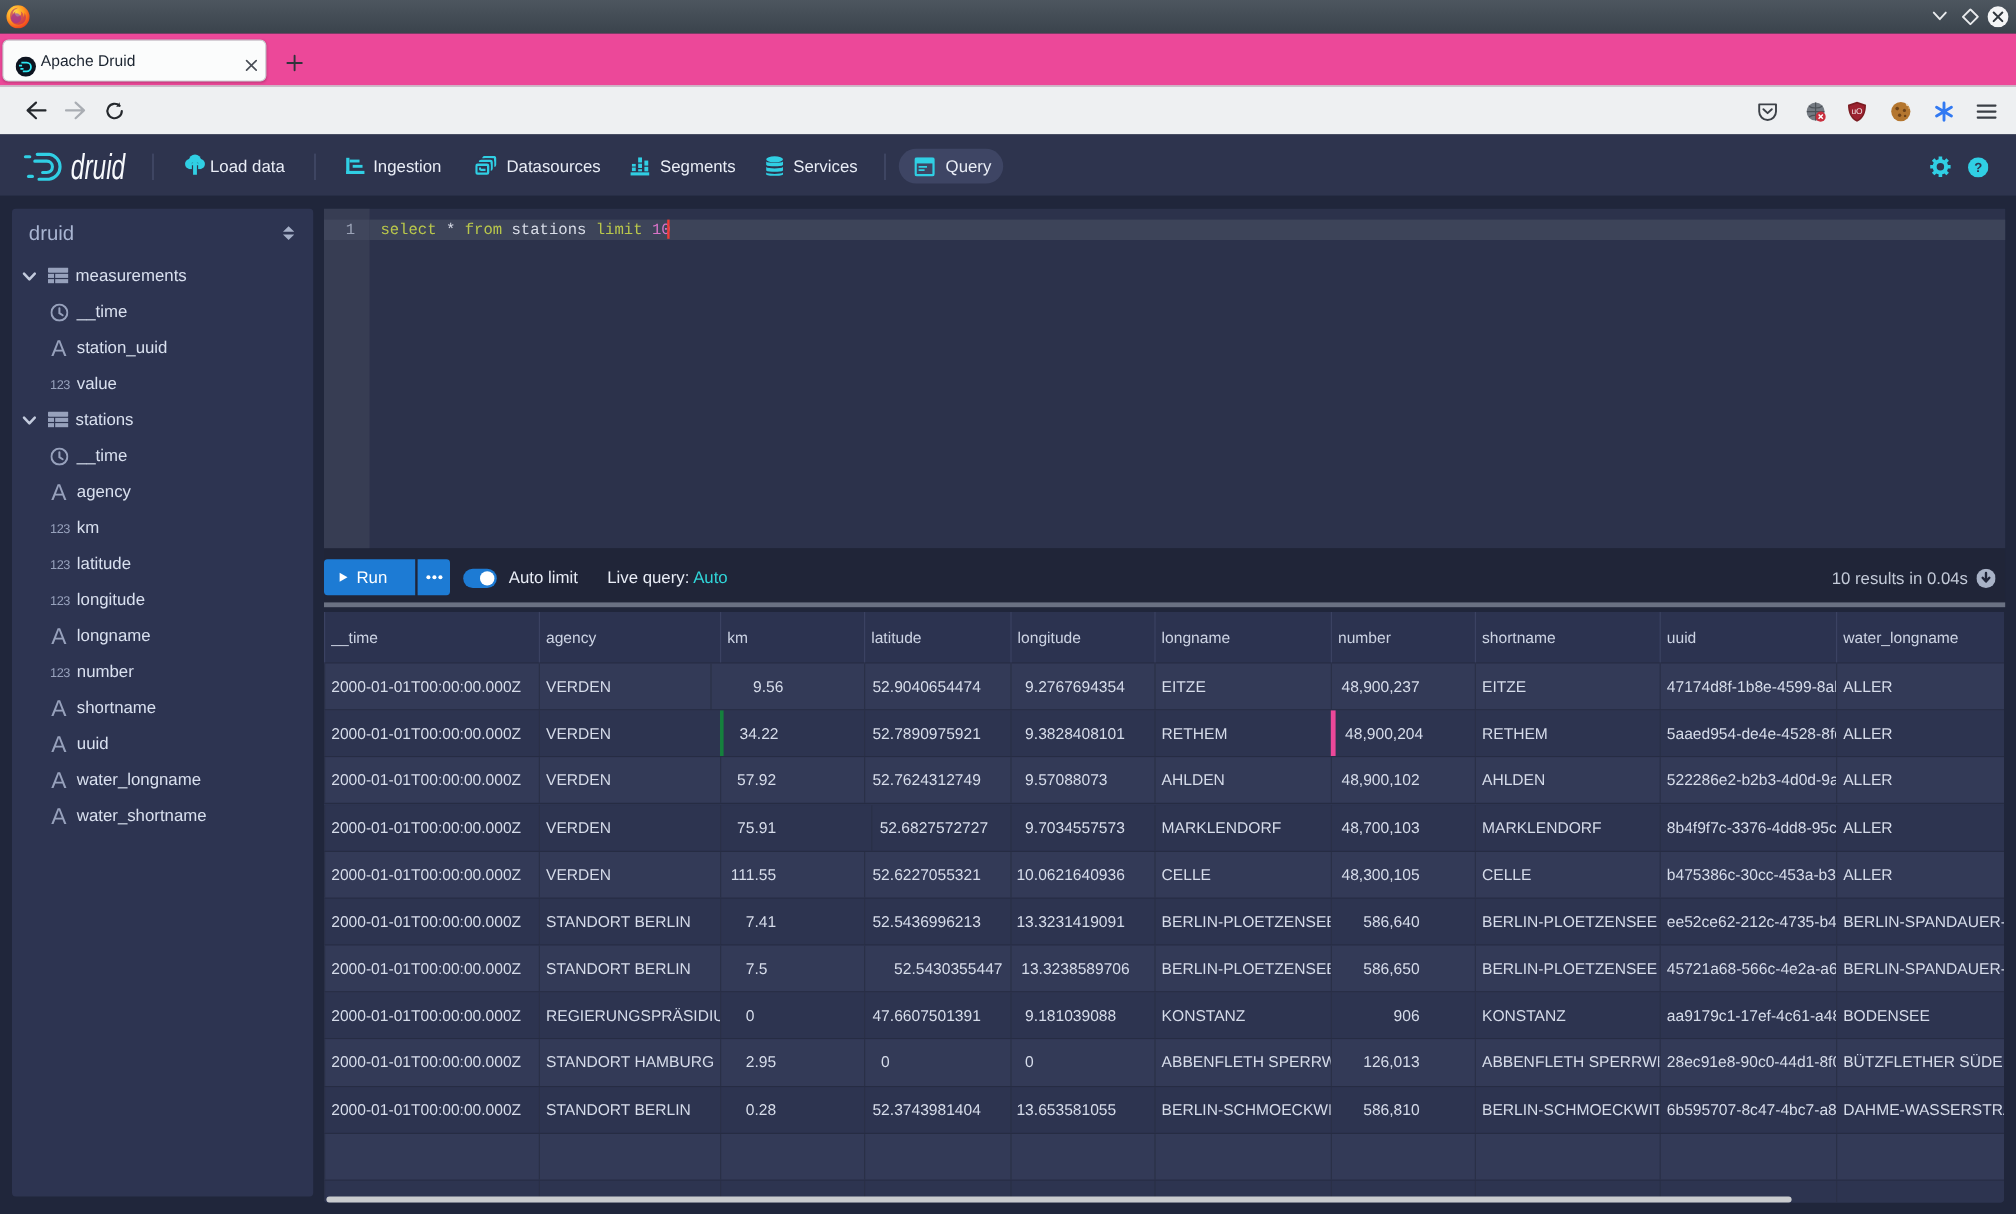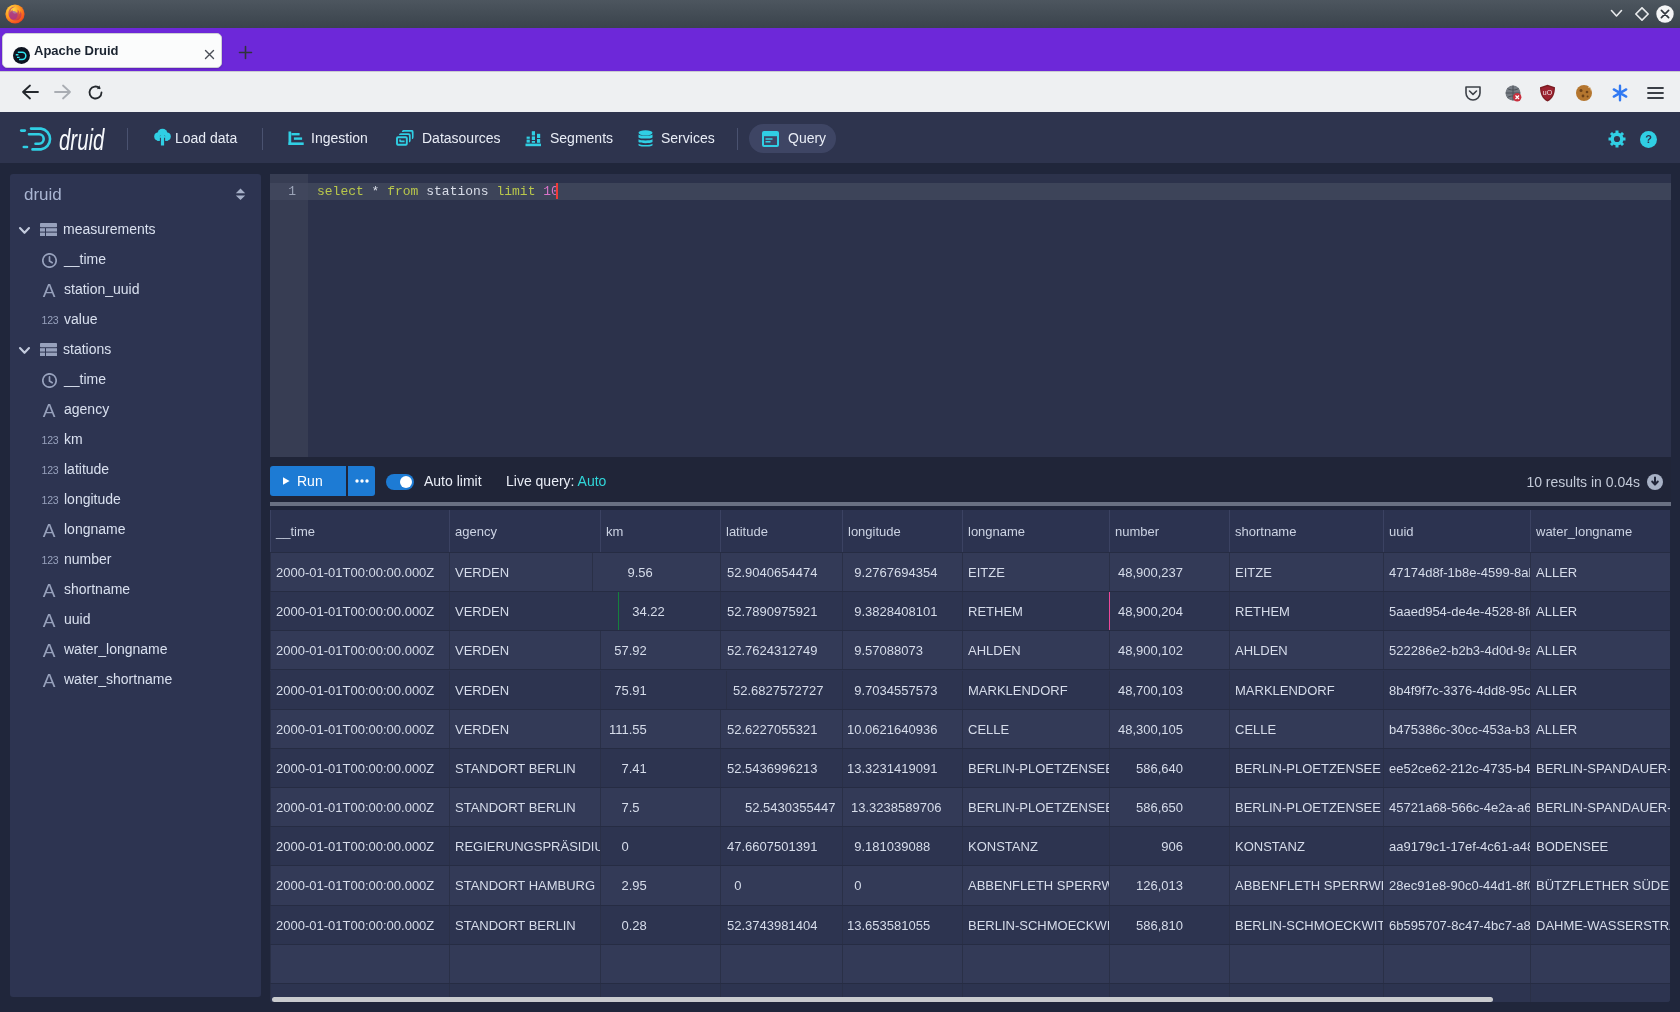--- a/index.html
+++ b/index.html
@@ -4,22 +4,22 @@
 html,body { width:1680px; height:1012px; overflow:hidden; }
 body { font-family:"Liberation Sans", sans-serif; position:relative; background:#20263b; }
 .abs { position:absolute; }
 svg { display:block; }
 
 
 #titlebar { left:0; top:0; width:1680px; height:28px;
   background:linear-gradient(to bottom, #4d565f, #3a434c);
   color:#eef0f2; font-size:13px; }
 #titlebar .t { position:absolute; left:0; right:0; top:6.5px; text-align:center; }
-#tabstrip { left:0; top:28px; width:1680px; height:44px; background:#6d28d9;
-  border-bottom:1px solid #c9ccd0;font-weight:bold; }
+#tabstrip { left:0; top:28px; width:1680px; height:44px; background:#ec4899;
+  border-bottom:1px solid #c9ccd0; }
 #tab { position:absolute; left:2px; top:5px; width:220px; height:35px;
   background:#fbfcfc; border:1px solid #cdd0d4; border-radius:5px;
   box-shadow:0 1px 2px rgba(0,0,0,.18); }
 #tab .title { position:absolute; left:31px; top:9px; font-size:13px; color:#1b2430; }
 #toolbar { left:0; top:72px; width:1680px; height:40px; background:#eef0f2; }
 #urlbox { position:absolute; left:231px; top:5px; width:1108px; height:30px;
   background:#fefefe; border:1px solid #d6d9dc; border-radius:6px; }
 #urlbox .u { position:absolute; left:63px; top:7px; font-size:13.5px; color:#6b7078; white-space:pre; }
 #urlbox .u b { color:#1c1f24; font-weight:normal; }
 
@@ -480,33 +480,33 @@
         <div>ALLER</div>
       </div>
     </div>
     <div class="row rd" style="top:82.17px;height:39.17px;border-bottom:1px solid #262c43">
       <div class="cell" style="left:0px;width:179px;border-left:1px solid #2a3047">
         <div>2000-01-01T00:00:00.000Z</div>
       </div>
       <div class="cell" style="left:179px;width:151px;border-left:1px solid #2a3047">
         <div>VERDEN</div>
       </div>
-      <div class="cell numc" style="left:348px;width:120px;padding-left:6px;border-left:1px solid #15803d">
+      <div class="cell numc" style="left:330px;width:120px;padding-left:6px;border-left:3px solid #15803d">
         <div><span class="ir" style="width:21.7px">34</span>.22</div>
       </div>
       <div class="cell numc" style="left:450px;width:122px;padding-left:6px;border-left:1px solid #2a3047">
         <div><span class="ir" style="width:14.5px">52</span>.7890975921</div>
       </div>
       <div class="cell numc" style="left:572px;width:120px;padding-left:4px;border-left:1px solid #2a3047">
         <div><span class="ir" style="width:14.5px">9</span>.3828408101</div>
       </div>
       <div class="cell" style="left:692px;width:147px;border-left:1px solid #2a3047">
         <div>RETHEM</div>
       </div>
-      <div class="cell numc" style="left:839px;width:120px;padding-left:6px;border-left:1px solid #ec4899">
+      <div class="cell numc" style="left:839px;width:120px;padding-left:6px;border-left:4px solid #ec4899">
         <div><span class="ir" style="width:67px">48,900,204</span></div>
       </div>
       <div class="cell" style="left:959px;width:154px;border-left:1px solid #2a3047">
         <div>RETHEM</div>
       </div>
       <div class="cell" style="left:1113px;width:147px;border-left:1px solid #2a3047">
         <div>5aaed954-de4e-4528-8fd2</div>
       </div>
       <div class="cell" style="left:1260px;width:140px;border-left:1px solid #2a3047">
         <div>ALLER</div>

